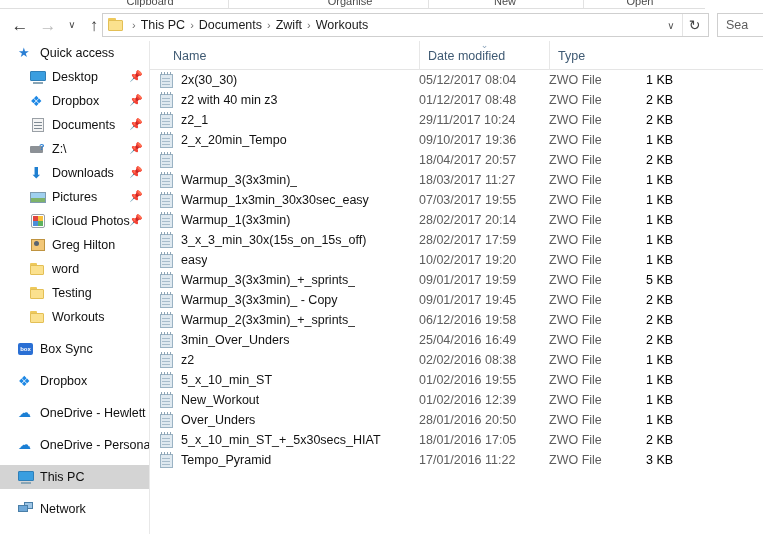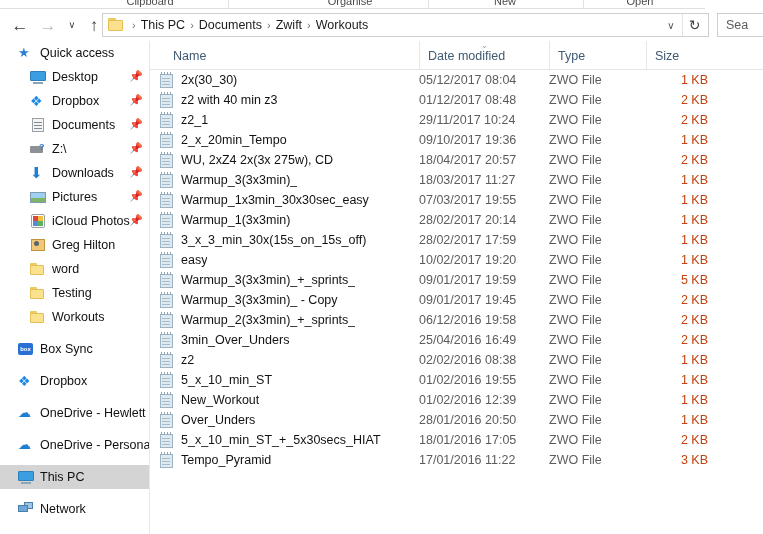--- a/index.html
+++ b/index.html
@@ -214,21 +214,21 @@
   .fcell {
     position: absolute;
     font-size: 12.5px;
     color: #121212;
     white-space: nowrap;
     overflow: hidden;
   }
   .fname { left: 31px; }
   .fdate { left: 269px; color: #5c5c5c; }
   .ftype { left: 399px; color: #5c5c5c; }
-  .fsize { left: 496px; width: 62px; text-align: right; color: #c2410c; }
+  .fsize { left: 496px; width: 62px; text-align: left; color: #000000; }
 
   .zwo-icon {
     position: absolute; left: 10px; top: 2px;
     width: 14px; height: 16px;
   }
   .zwo-icon .pad {
     position: absolute; left: 0; top: 2px;
     width: 13px; height: 14px;
     background: #dfe9f0;
     border: 1px solid #9bb3c4;
@@ -430,23 +430,20 @@
       <div class="col-head" style="left: 15px; width: 269px;">
         <span>Name</span>
       </div>
       <div class="col-head" style="left: 269px; width: 130px;">
         <span>Date modified</span>
         <span class="sort-caret">⌄</span>
       </div>
       <div class="col-head" style="left: 399px; width: 97px;">
         <span>Type</span>
       </div>
-      <div class="col-head" style="left: 496px; width: 85px;">
-        <span>Size</span>
-      </div>
     </div>
   <div id="rows-container">
       <div class="frow">
         <span class="zwo-icon">
           <span class="pad"></span>
           <span class="spiral"></span>
           <span class="l1"></span>
           <span class="l2"></span>
           <span class="l3"></span>
         </span>
@@ -495,21 +492,20 @@
         <span class="fcell fsize">1 KB</span>
       </div>
       <div class="frow">
         <span class="zwo-icon">
           <span class="pad"></span>
           <span class="spiral"></span>
           <span class="l1"></span>
           <span class="l2"></span>
           <span class="l3"></span>
         </span>
-        <span class="fcell fname">WU, 2xZ4 2x(3x 275w), CD</span>
         <span class="fcell fdate">18/04/2017 20:57</span>
         <span class="fcell ftype">ZWO File</span>
         <span class="fcell fsize">2 KB</span>
       </div>
       <div class="frow">
         <span class="zwo-icon">
           <span class="pad"></span>
           <span class="spiral"></span>
           <span class="l1"></span>
           <span class="l2"></span>

